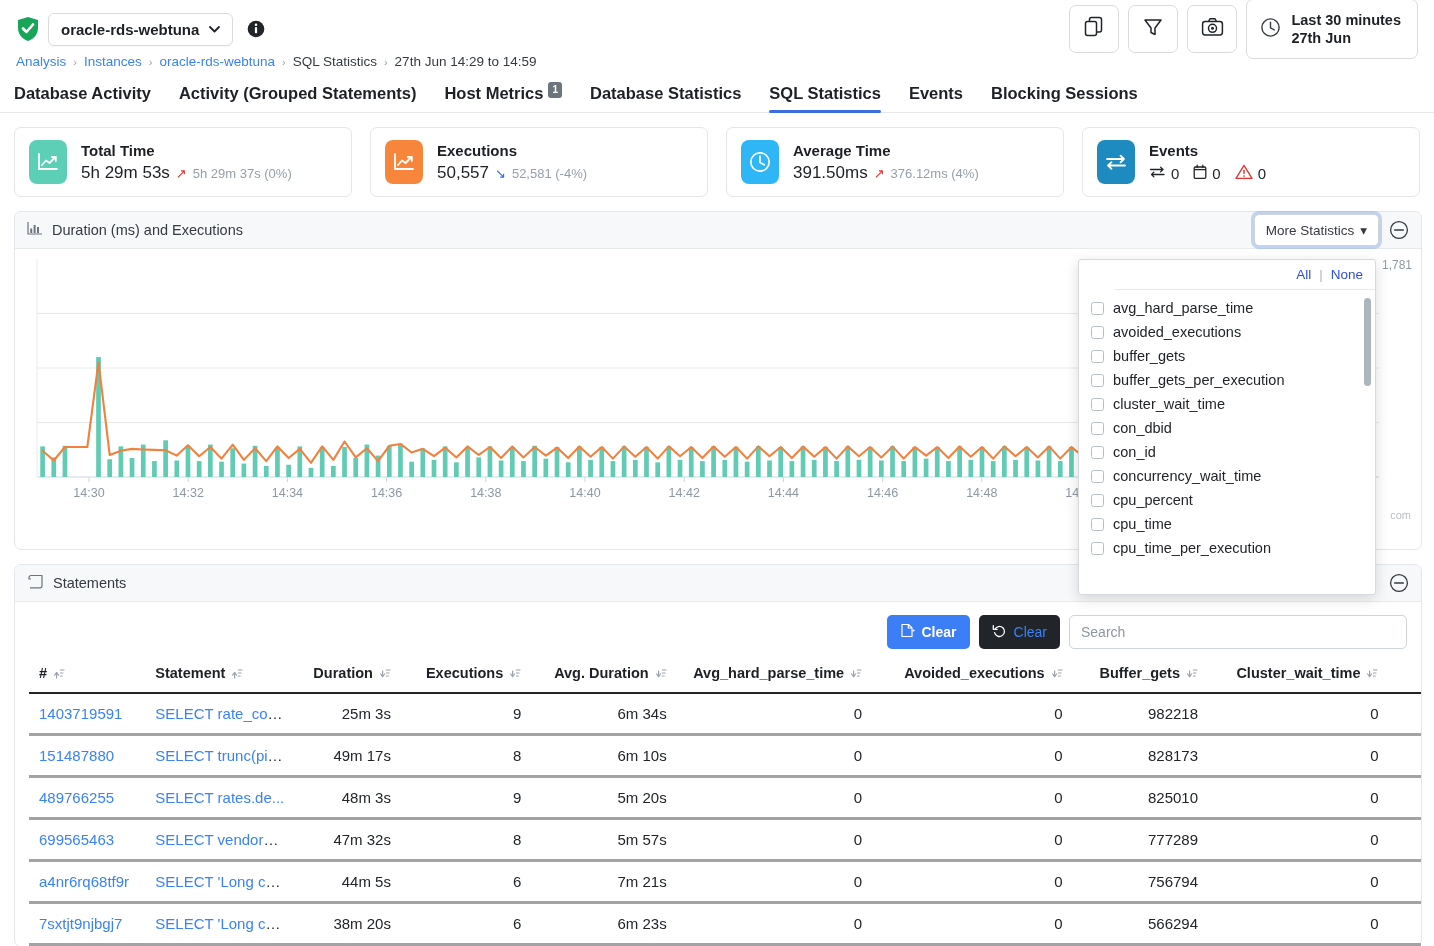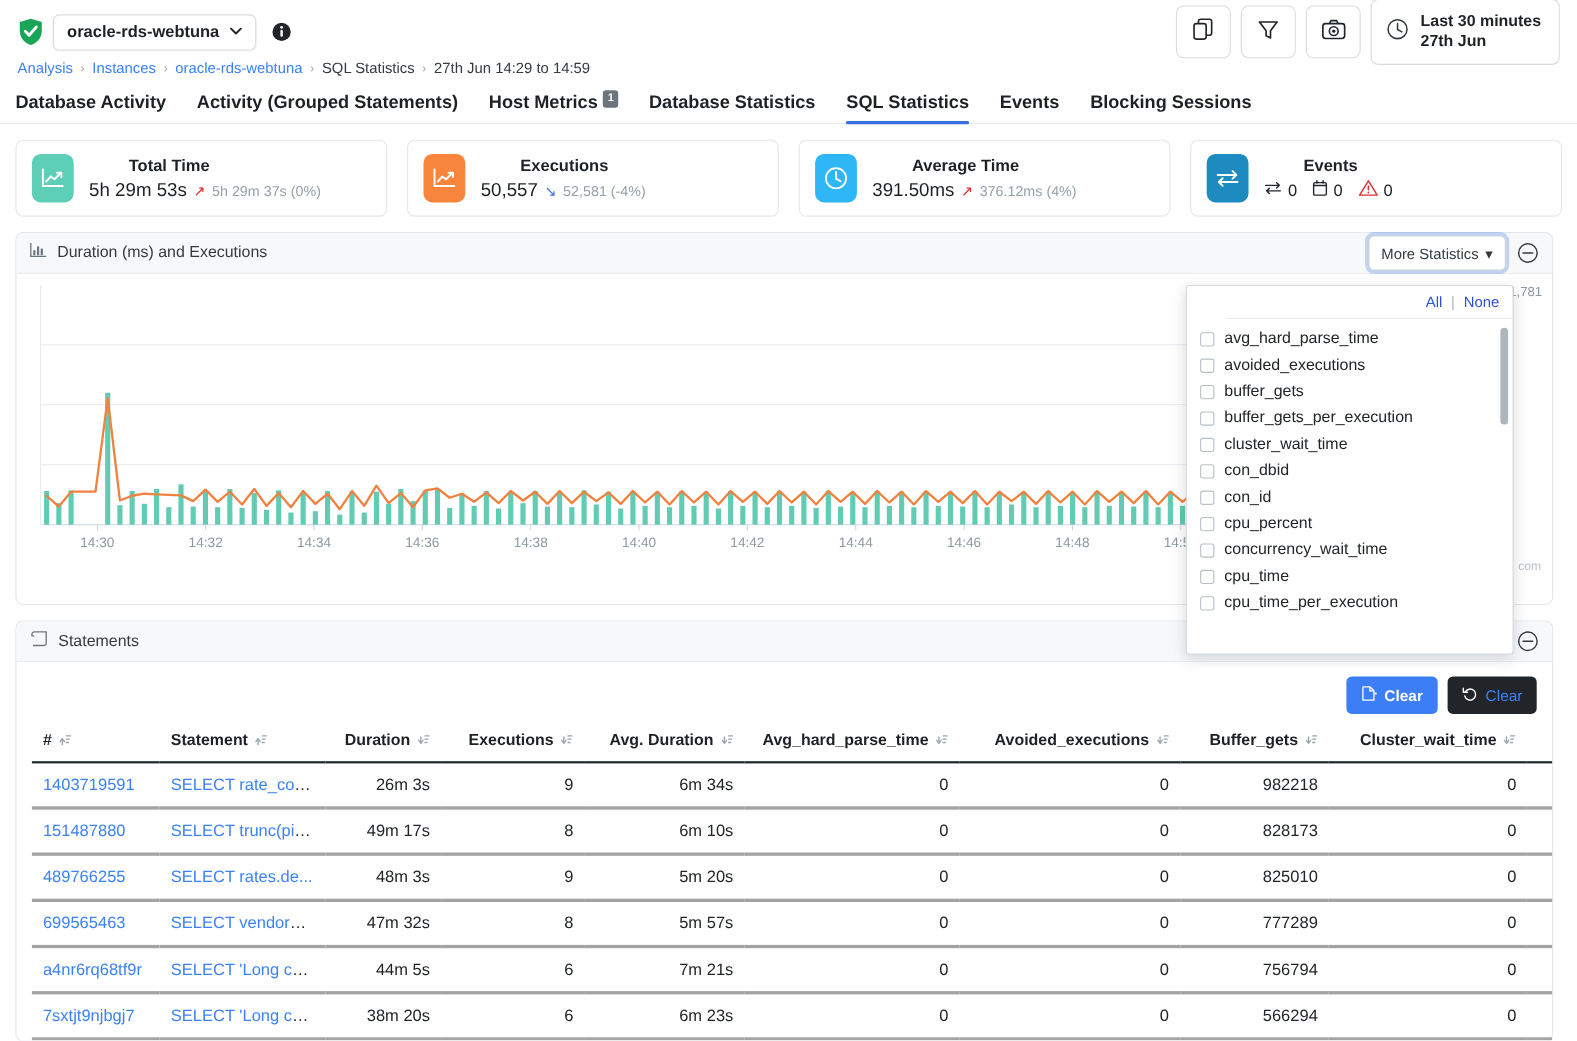--- a/index.html
+++ b/index.html
@@ -90,32 +90,32 @@
     flex: 1 1 0; min-width: 0;
     border: 1px solid #e3e6ea; border-radius: 7px; background: #fff;
     display: flex; align-items: center; gap: 14px;
     padding: 13px 14px; height: 70px;
   }
   .kpi-icon {
     width: 38px; height: 44px; border-radius: 8px; flex: 0 0 38px;
     display: flex; align-items: center; justify-content: center;
   }
   .kpi-body { min-width: 0; }
-  .kpi-title { font-size: 15px; font-weight: bold; color: #1d2125; line-height: 1.3; margin-left: 36px; }
+  .kpi-title { font-size: 15px; font-weight: bold; color: #1d2125; line-height: 1.3; }
   .kpi-val-row { display: flex; align-items: baseline; gap: 6px; margin-top: 2px; white-space: nowrap; }
   .kpi-main { font-size: 17px; color: #1d2125; }
   .kpi-sub { font-size: 13px; color: #95a0ab; }
   .arrow-up { color: #e03131; font-size: 13px; }
   .arrow-down { color: #3b6fe0; font-size: 13px; }
   .ev-list { display: flex; align-items: center; gap: 14px; margin-top: 3px; }
   .ev-item { display: flex; align-items: center; gap: 5px; font-size: 15px; color: #1d2125; }
 
   
   .panel {
-    margin: 14px 22px 0 14px;
+    margin: 14px 12px 0 14px;
     border: 1px solid #e3e6ea; border-radius: 7px; background: #fff;
     overflow: visible;
   }
   .panel-head {
     display: flex; align-items: center;
     background: #f7f8f9; border-bottom: 1px solid #e8ebee;
     border-radius: 7px 7px 0 0;
     height: 37px; padding: 0 12px; gap: 9px;
   }
   .panel-title { font-size: 14.5px; color: #343a40; }
@@ -647,25 +647,25 @@
       <div class="dd-item">
         <span class="dd-check"></span>
         <span>con_dbid</span>
       </div>
       <div class="dd-item">
         <span class="dd-check"></span>
         <span>con_id</span>
       </div>
       <div class="dd-item">
         <span class="dd-check"></span>
+        <span>concurrency_wait_time</span>
+      </div>
+      <div class="dd-item">
+        <span class="dd-check"></span>
         <span>cpu_percent</span>
-      </div>
-      <div class="dd-item">
-        <span class="dd-check"></span>
-        <span>concurrency_wait_time</span>
       </div>
       <div class="dd-item">
         <span class="dd-check"></span>
         <span>cpu_time</span>
       </div>
       <div class="dd-item">
         <span class="dd-check"></span>
         <span>cpu_time_per_execution</span>
       </div>
     </div>
@@ -703,20 +703,21 @@
     </button>
     <button class="btn-clear">
       <span>
         <svg width="15" height="15" viewBox="0 0 15 15">
             <path d="M3 6.2 A5 5 0 1 1 2.6 9.6" stroke="#fff" stroke-width="1.3" fill="none" stroke-linecap="round"></path>
             <path d="M1.3 2.6 V6.4 H5.1" stroke="#fff" stroke-width="1.3" fill="none" stroke-linecap="round" stroke-linejoin="round"></path>
           </svg>
       </span>
       <span>Clear</span>
     </button>
+    <input class="search-input" type="text" placeholder="Search" style="">
   </div>
 
   <div class="table-wrap">
     <table>
       <colgroup>
         <col class="col-num">
           <col class="col-stmt">
           <col class="col-dur">
           <col class="col-exec">
         <col class="col-avgdur">
@@ -773,21 +774,21 @@
                   <path d="M4.6 9.6 V4" stroke="#9aa2ab" stroke-width="1.2" stroke-linecap="round"></path>
                   <path d="M8.4 3 H12 M8.4 6 H11 M8.4 9 H10.2" stroke="#9aa2ab" stroke-width="1.2" stroke-linecap="round"></path>
                 </svg></span></th>
             <th></th>
           </tr>
       </thead>
       <tbody id="table-body">
           <tr>
             <td class="left"><a>1403719591</a></td>
             <td class="left"><a>SELECT rate_cod...</a></td>
-            <td>26m 3s</td>
+            <td>25m 3s</td>
             <td>9</td>
             <td>6m 34s</td>
             <td>0</td>
             <td>0</td>
             <td>982218</td>
             <td>0</td>
             <td></td>
           </tr>
           <tr>
             <td class="left"><a>151487880</a></td>

